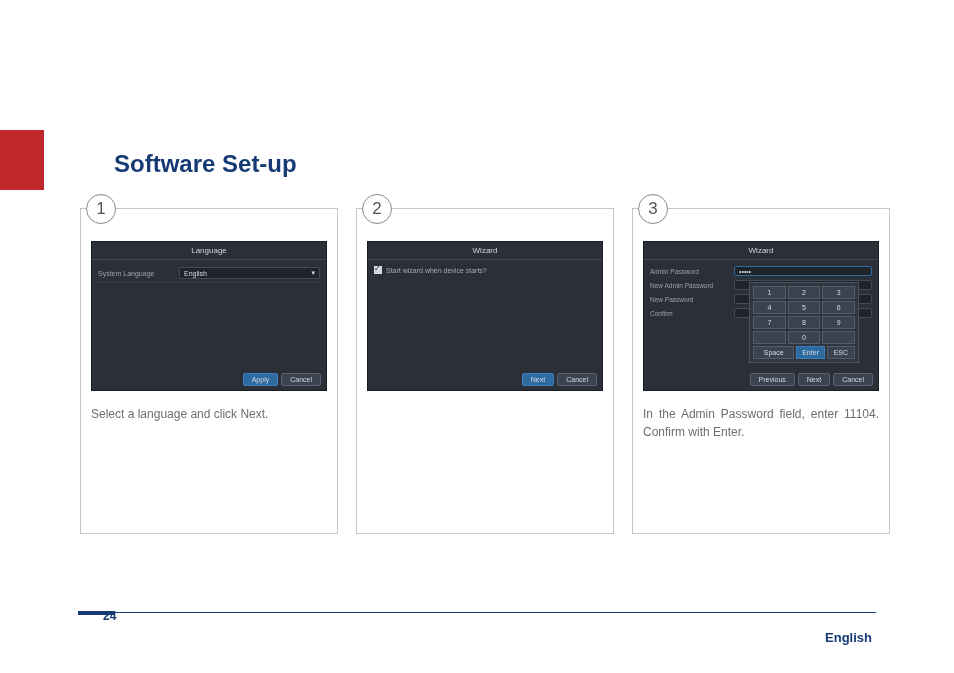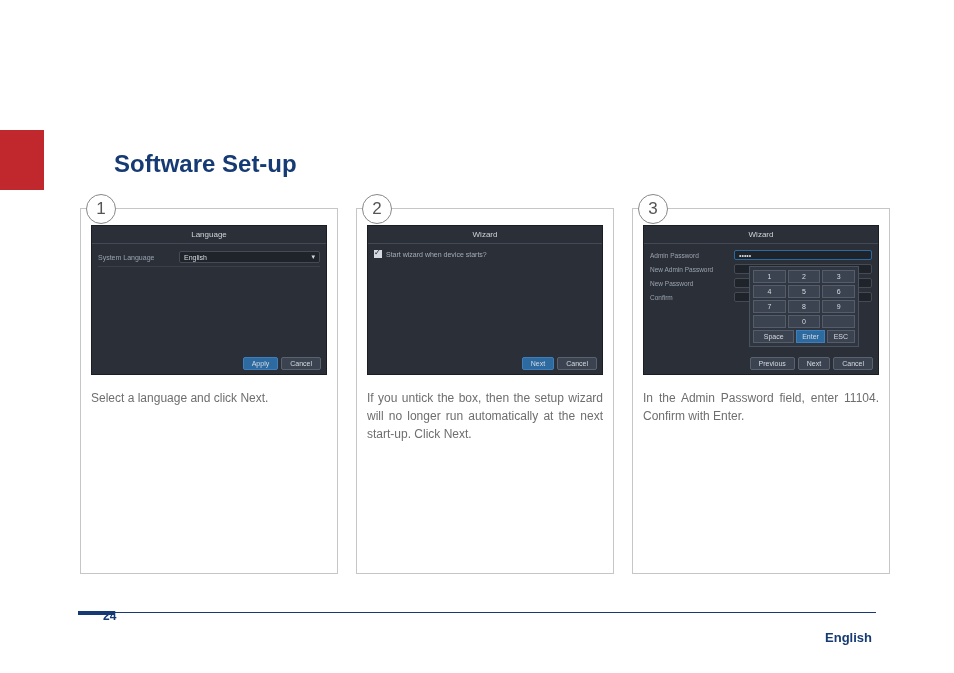--- a/index.html
+++ b/index.html
@@ -52,22 +52,22 @@
     display: flex;
     align-items: center;
     justify-content: center;
     font-size: 17px;
     color: #555;
     z-index: 2;
   }
   .step-body {
     margin-top: 8px;
     border: 1px solid #c6c6c6;
-    padding: 16px 10px 12px 10px;
-    height: 366px;
+    padding: 32px 10px 12px 10px;
+    height: 326px;
     display: flex;
     flex-direction: column;
   }
   .screenshot {
     width: 100%;
     height: 150px;
     background: #2b3038;
     border: 1px solid #1a1d22;
     font-size: 7px;
     color: #a4abb5;
@@ -231,21 +231,20 @@
           <div class="wiz-row">
             <span class="wiz-check"></span>
             <span>Start wizard when device starts?</span>
           </div>
         </div>
         <div class="shot-footer">
           <div class="shot-btn primary">Next</div>
           <div class="shot-btn">Cancel</div>
         </div>
       </div>
-      <div class="step-caption justify">If you untick the box, then the setup wizard will no longer run automatically at the next start-up. Click Next.</div>
     </div>
   </div>
 
   <div class="step">
     <div class="step-num">3</div>
     <div class="step-body">
       <div class="screenshot">
         <div class="shot-title">Wizard</div>
         <div class="shot-content">
           <div class="pwd-row">

